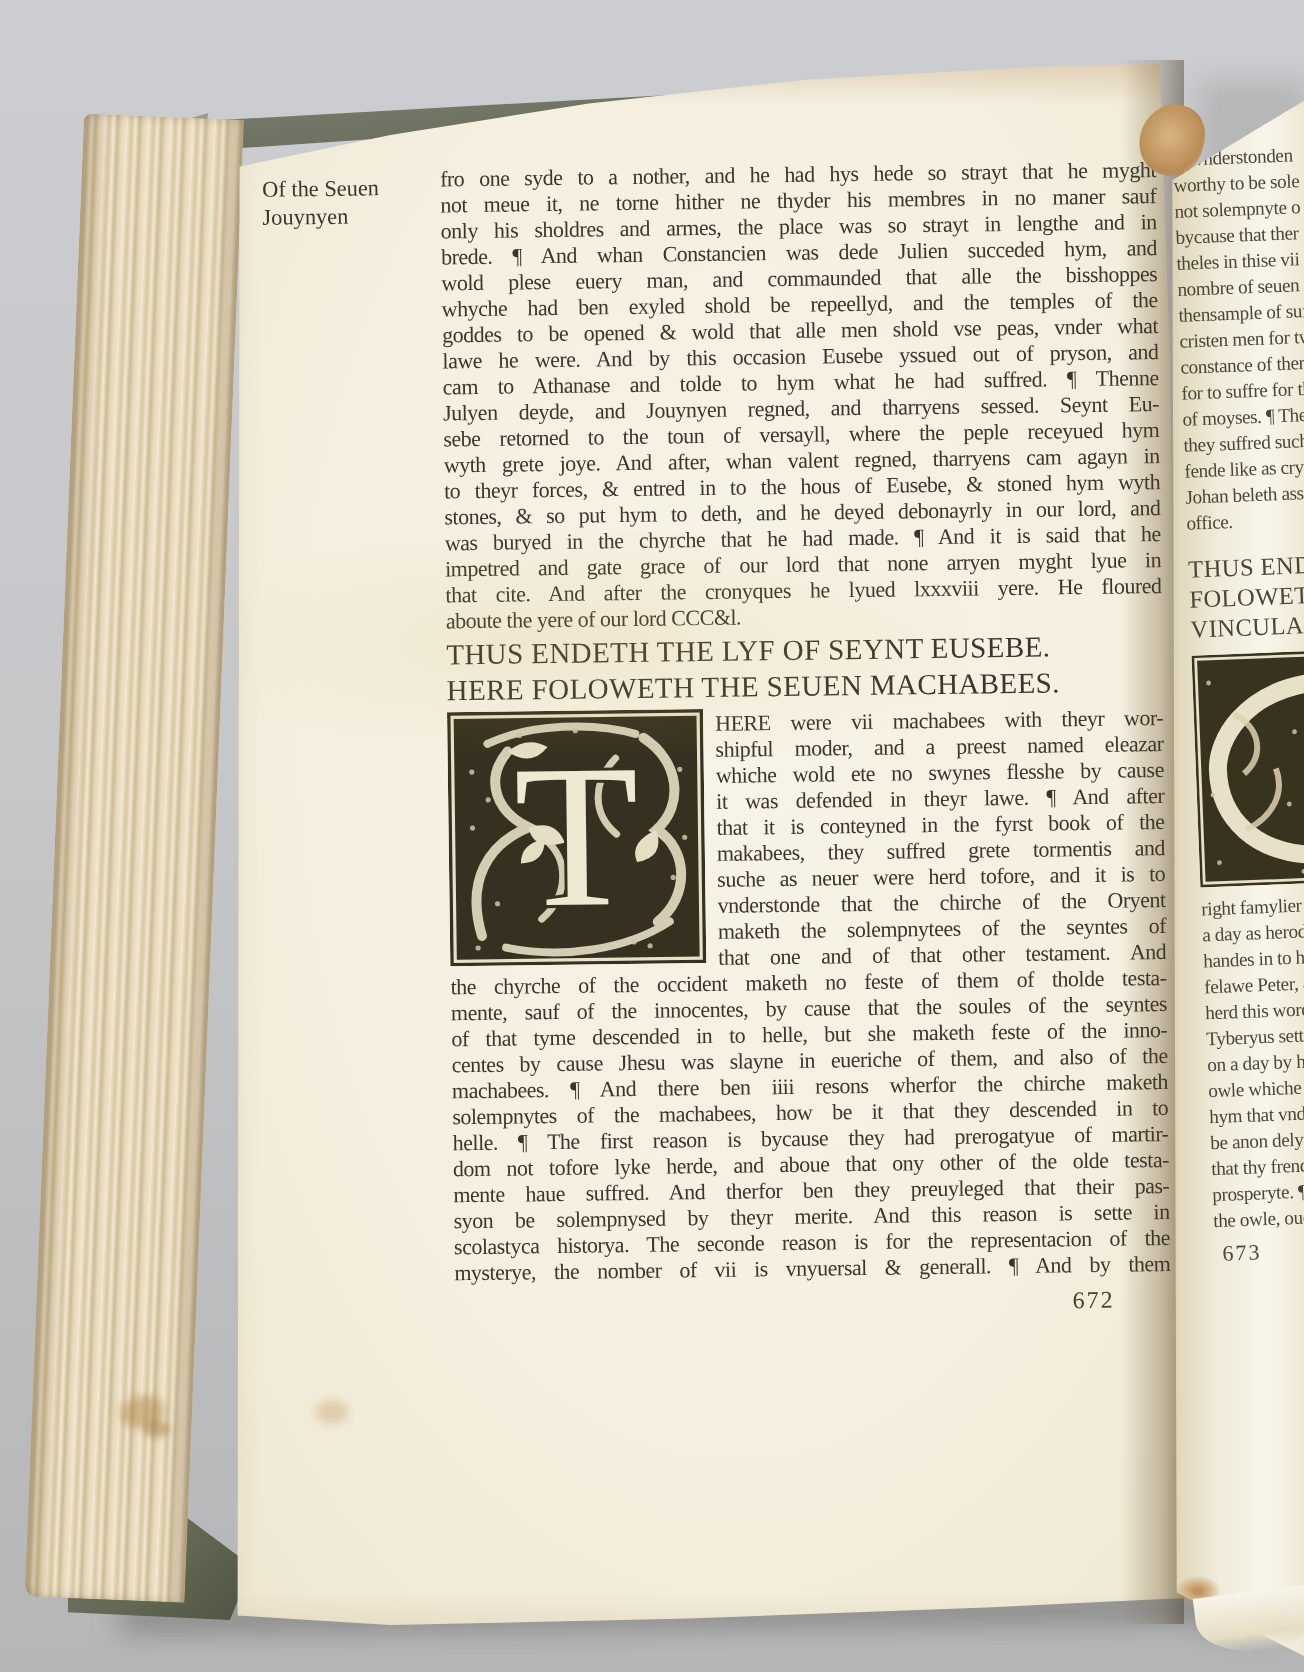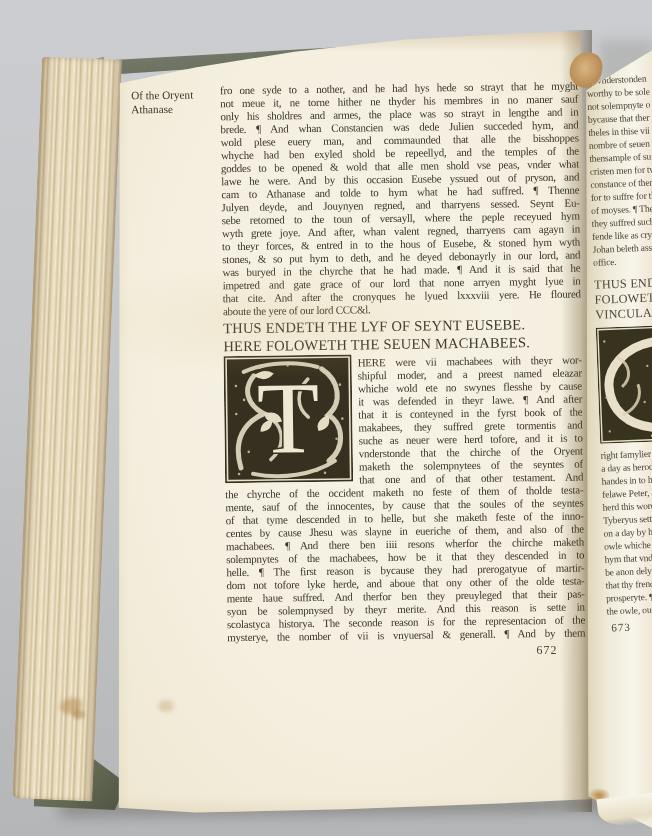--- a/index.html
+++ b/index.html
@@ -95,22 +95,22 @@
 <div class="abs cover-corner-bl"></div>
 
 <div class="abs deckle"></div>
 <div class="abs deckle-stain1"></div>
 <div class="abs deckle-stain2"></div>
 
 <div class="abs page-left">
   <div class="abs page-content">
 
     <div class="abs margin-note">
-        <div class="mn-line">Of the Oryent</div>
-        <div class="mn-line">Athanase</div>
+        <div class="mn-line">Of the Seuen</div>
+        <div class="mn-line">Jouynyen</div>
       </div>
 
     <div class="abs text-col">
 
       <div class="para para1">
           <div class="line">fro one syde to a nother, and he had hys hede so strayt that he myght</div>
           <div class="line">not meue it, ne torne hither ne thyder his membres in no maner sauf</div>
           <div class="line">only his sholdres and armes, the place was so strayt in lengthe and in</div>
           <div class="line">brede. ¶ And whan Constancien was dede Julien succeded hym, and</div>
           <div class="line">wold plese euery man, and commaunded that alle the bisshoppes</div>

